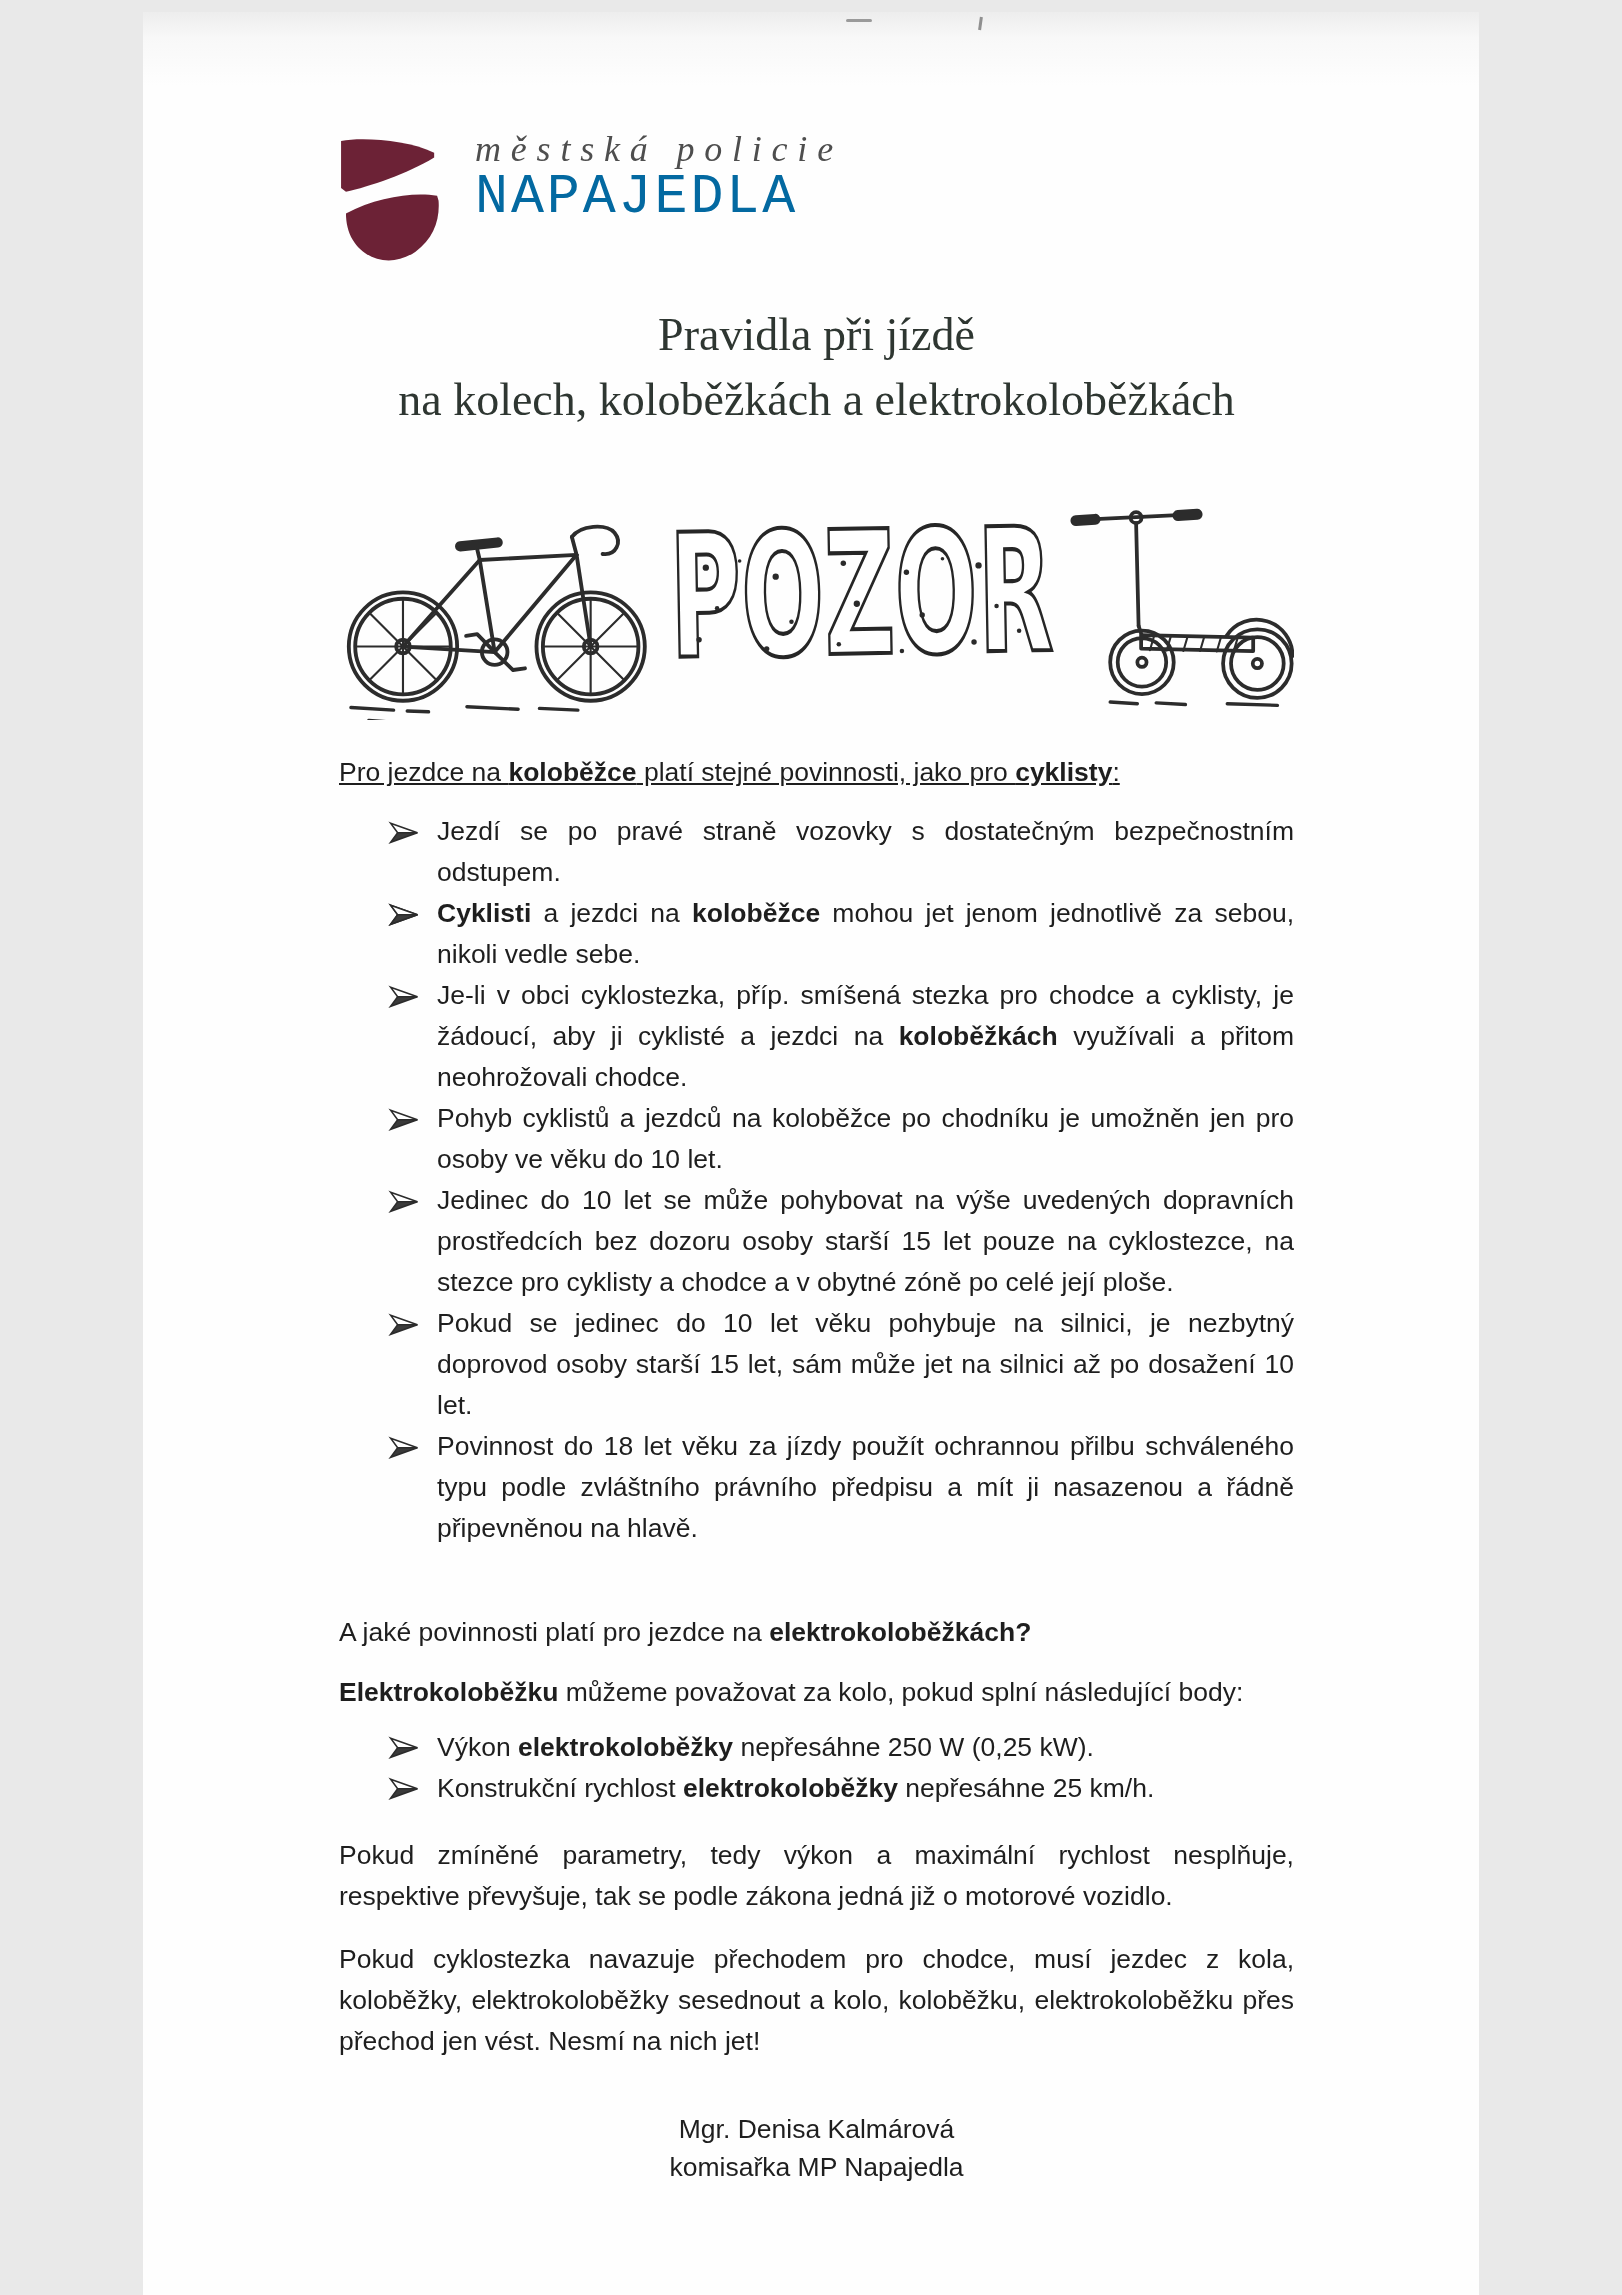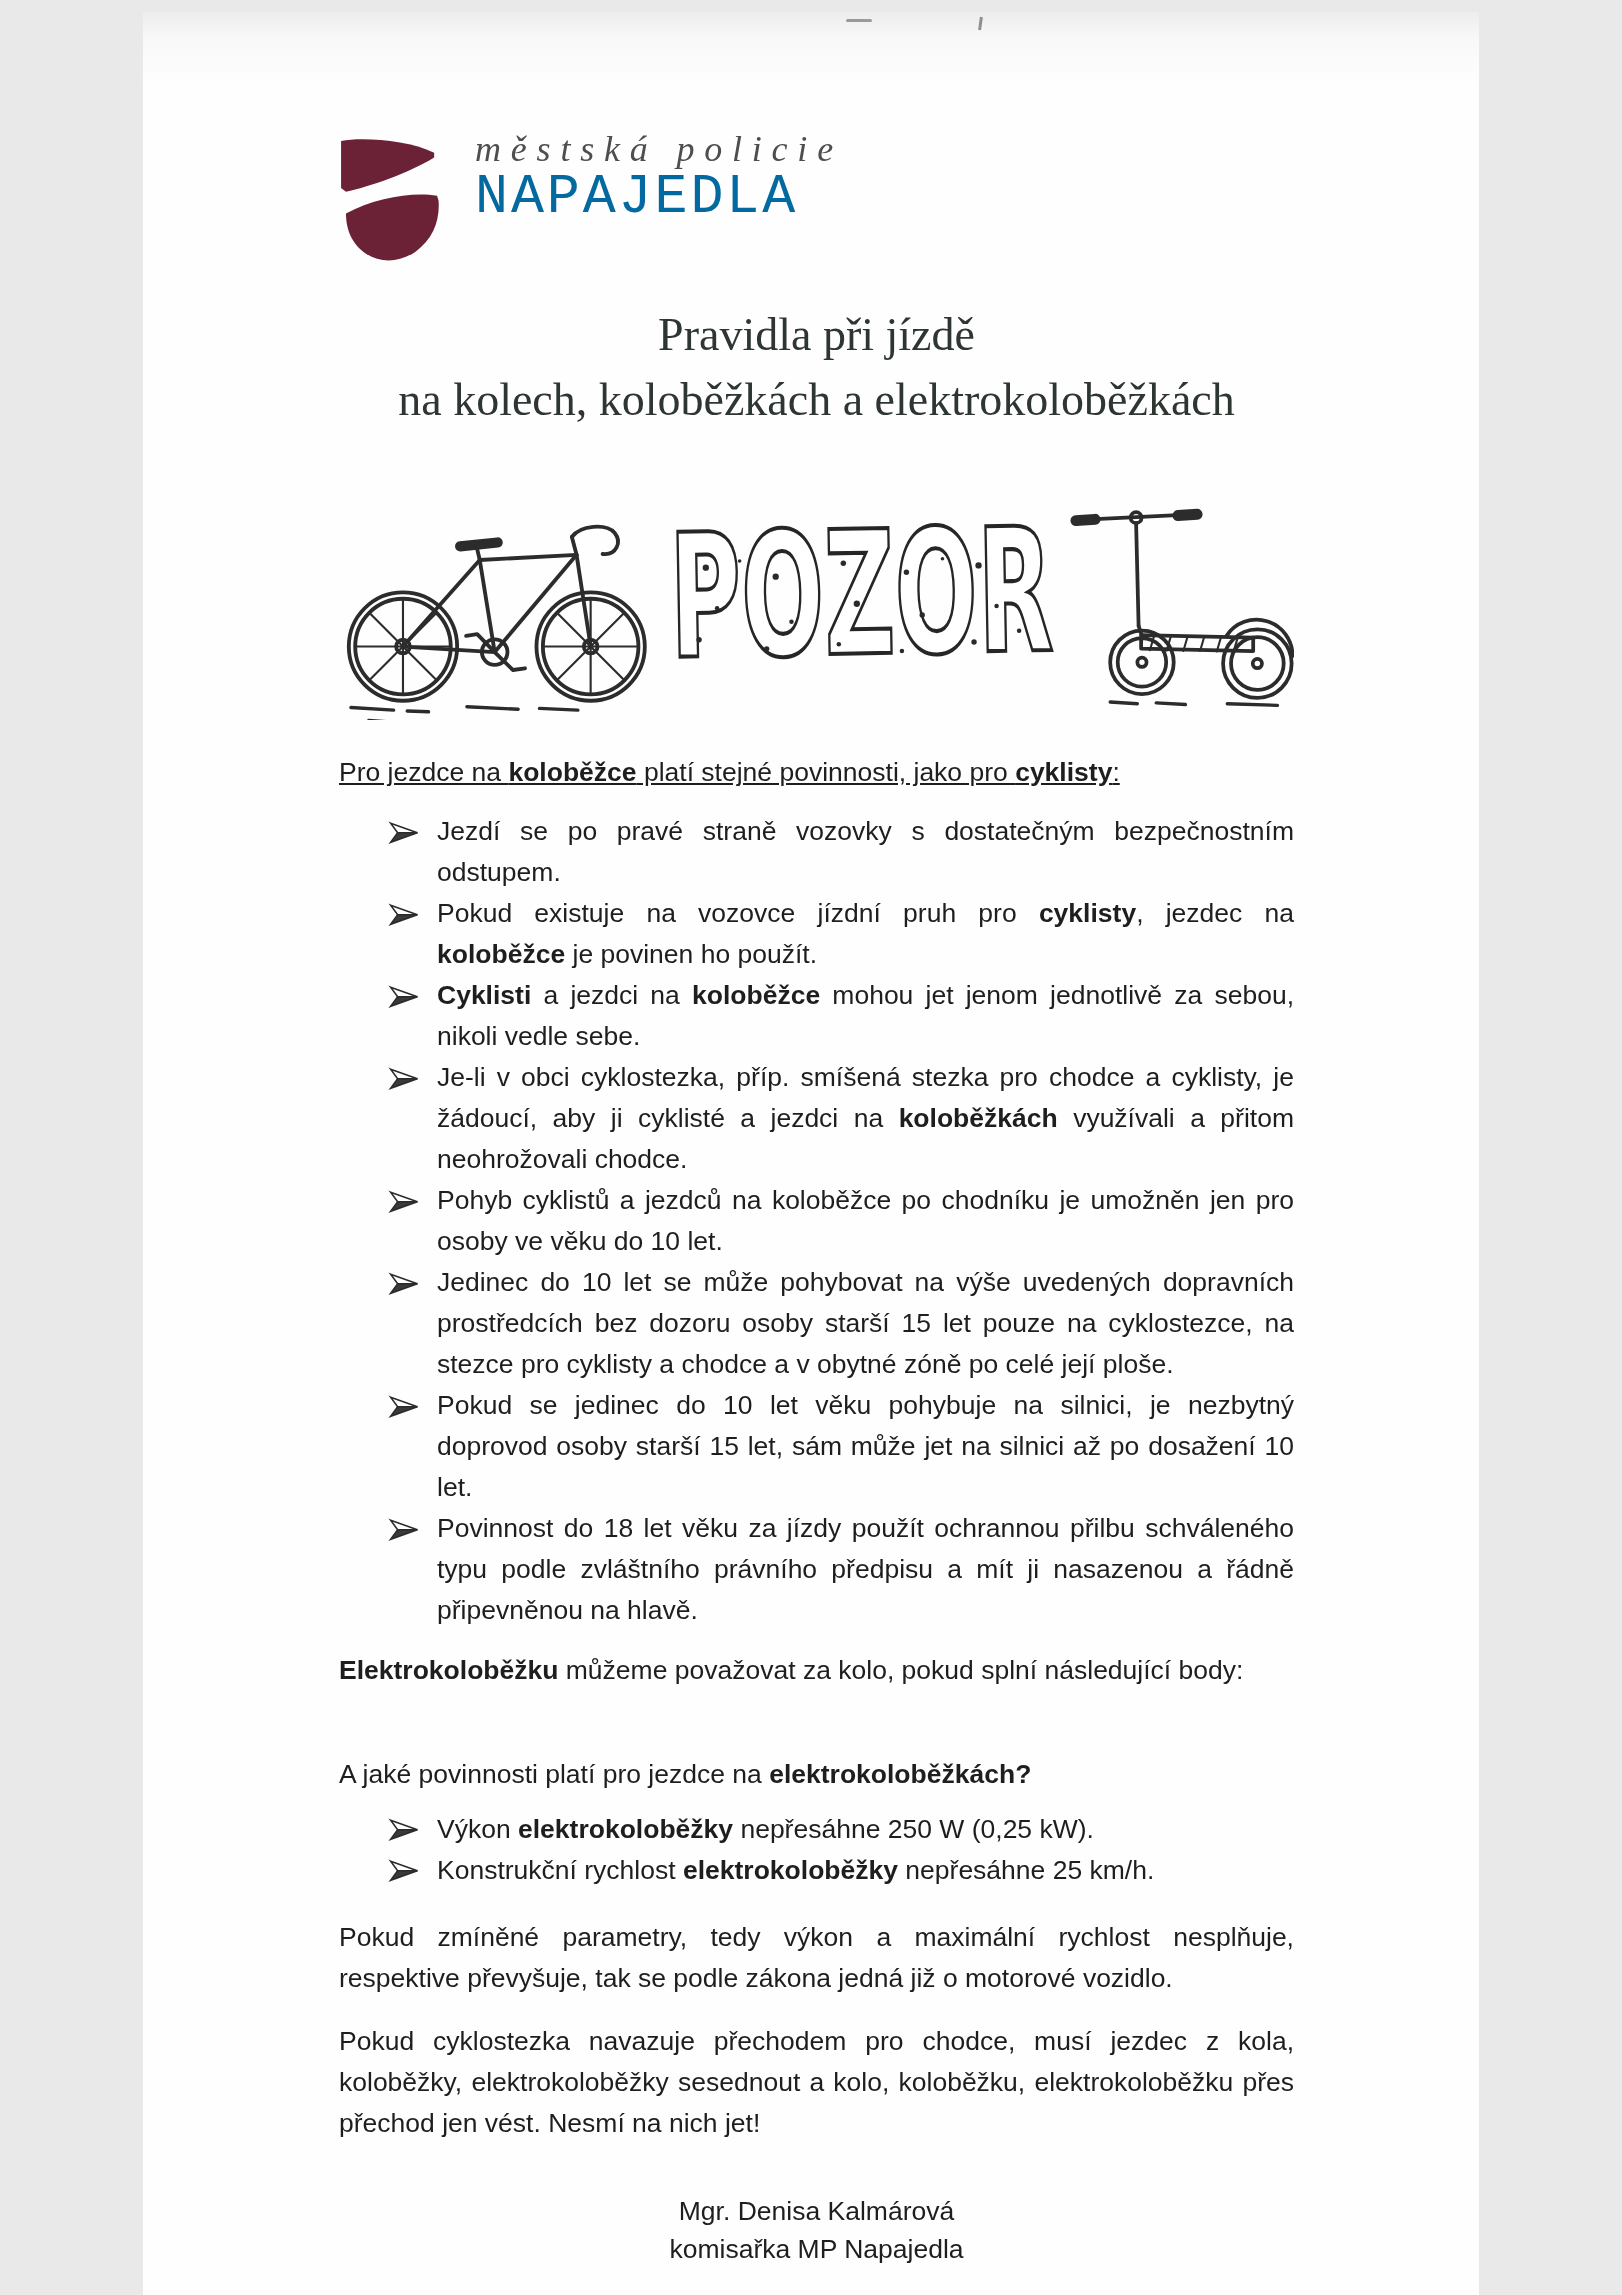--- a/index.html
+++ b/index.html
@@ -202,21 +202,20 @@
           <polygon points="30,40 92,40 8,70" fill="#3a3a3a" stroke="#2b2b2b" stroke-width="5"></polygon>
         </svg>
         <span>Jezdí se po pravé straně vozovky s dostatečným bezpečnostním odstupem.</span>
       </li>
 
       <li>
         <svg class="bullet-arrow" viewBox="0 0 100 80">
           <polygon points="8,10 92,40 30,40" fill="#ffffff" stroke="#2b2b2b" stroke-width="5"></polygon>
           <polygon points="30,40 92,40 8,70" fill="#3a3a3a" stroke="#2b2b2b" stroke-width="5"></polygon>
         </svg>
-        <span>Pokud existuje na vozovce jízdní pruh pro <b>cyklisty</b>, jezdec na <b>koloběžce</b> je povinen ho použít.</span>
       </li>
 
       <li>
         <svg class="bullet-arrow" viewBox="0 0 100 80">
           <polygon points="8,10 92,40 30,40" fill="#ffffff" stroke="#2b2b2b" stroke-width="5"></polygon>
           <polygon points="30,40 92,40 8,70" fill="#3a3a3a" stroke="#2b2b2b" stroke-width="5"></polygon>
         </svg>
         <span><b>Cyklisti</b> a jezdci na <b>koloběžce</b> mohou jet jenom jednotlivě za sebou, nikoli vedle sebe.</span>
       </li>
 
@@ -254,22 +253,22 @@
 
       <li>
         <svg class="bullet-arrow" viewBox="0 0 100 80">
           <polygon points="8,10 92,40 30,40" fill="#ffffff" stroke="#2b2b2b" stroke-width="5"></polygon>
           <polygon points="30,40 92,40 8,70" fill="#3a3a3a" stroke="#2b2b2b" stroke-width="5"></polygon>
         </svg>
         <span>Povinnost do 18 let věku za jízdy použít ochrannou přilbu schváleného typu podle zvláštního právního předpisu a mít ji nasazenou a řádně připevněnou na hlavě.</span>
       </li>
     </ul>
 
+  <p class="para question">A jaké povinnosti platí pro jezdce na <b>elektrokoloběžkách?</b></p>
   <p class="para cond-intro"><b>Elektrokoloběžku</b> můžeme považovat za kolo, pokud splní následující body:</p>
-  <p class="para question">A jaké povinnosti platí pro jezdce na <b>elektrokoloběžkách?</b></p>
 
   <ul class="conditions">
 
       <li>
         <svg class="bullet-arrow" viewBox="0 0 100 80">
           <polygon points="8,10 92,40 30,40" fill="#ffffff" stroke="#2b2b2b" stroke-width="5"></polygon>
           <polygon points="30,40 92,40 8,70" fill="#3a3a3a" stroke="#2b2b2b" stroke-width="5"></polygon>
         </svg>
         <span>Výkon <b>elektrokoloběžky</b> nepřesáhne 250 W (0,25 kW).</span>
       </li>

